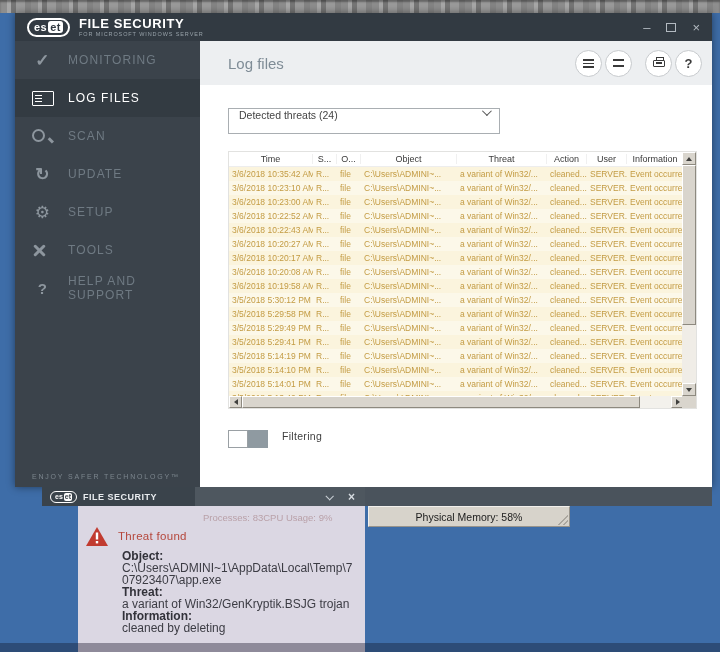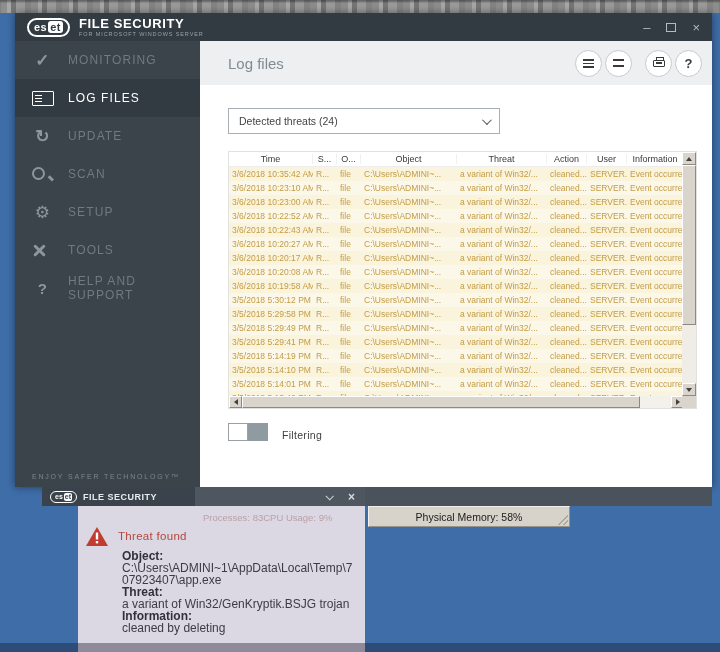--- a/index.html
+++ b/index.html
@@ -53,21 +53,21 @@
   .header-buttons{margin-left:auto;display:flex;align-items:center}
   .round-btn{width:27px;height:27px;border:1px solid #c7cacd;border-radius:50%;background:#fff;display:flex;align-items:center;justify-content:center;margin-left:3px;color:#3a3a3a}
   .round-btn.gap{margin-left:13px}
   .gl-list{width:11px;height:9px;background:repeating-linear-gradient(#3a3a3a 0 1.6px,transparent 1.6px 3.7px)}
   .gl-eq{width:11px;height:8px;background:repeating-linear-gradient(#3a3a3a 0 2.4px,transparent 2.4px 5.6px)}
   .gl-printer{width:12px;height:7px;border:1px solid #3a3a3a;border-radius:1px;position:relative}
   .gl-printer::before{content:"";position:absolute;top:-4px;left:2px;width:6px;height:3px;border:1px solid #3a3a3a;border-bottom:none}
   .gl-printer::after{content:"";position:absolute;top:1px;left:2px;width:6px;height:2px;background:#3a3a3a}
   .gl-help{font-size:13px;font-weight:bold}
 
-  .dropdown{margin:23px 0 0 28px;width:272px;height:26px;border:1px solid #a9aeb2;background:#fff;display:flex;align-items:center;padding:0 10px;font-size:10.5px;color:#444}
+  .dropdown{margin:23px 0 0 28px;width:272px;height:26px;border:1px solid #a9aeb2;background:#fff;display:flex;padding:0 10px;font-size:10.5px;color:#444}
   .chev{margin-left:auto;width:7px;height:7px;border-right:1.6px solid #555;border-bottom:1.6px solid #555;transform:rotate(45deg) translateY(-2px)}
 
   
   .table{margin:17px 0 0 28px;width:469px;height:258px;position:relative;border:1px solid #e2e2e0;background:#fff;font-size:8.5px}
   .thead{display:flex;height:15px;align-items:center;border-bottom:1px solid #ededed;width:455px}
   .th{color:#3a3a3a;font-size:9px;text-align:center;overflow:hidden;white-space:nowrap;border-right:1px solid #f0f0f0}
   .rows{width:455px;height:292px;overflow:hidden}
   .tr{display:flex;height:14px;align-items:center}
   .tr:nth-child(odd){background:#fbf4dd}
   .tr:nth-child(even){background:#fcf8e9}
@@ -82,21 +82,21 @@
   .vsb .sb-btn{width:14px;height:13px;left:0}
   .hsb .sb-btn{width:13px;height:12px;top:0}
   .v-up{top:0}.v-down{bottom:0}.h-left{left:0}.h-right{right:0}
   .v-thumb{position:absolute;left:0;top:13px;width:14px;height:160px;background:#d9d5cd;border:1px solid;border-color:#fff #8d897f #8d897f #fff}
   .h-thumb{position:absolute;top:0;left:13px;width:398px;height:12px;background:#d9d5cd;border:1px solid;border-color:#fff #8d897f #8d897f #fff}
   .tri-up{width:0;height:0;border-left:3px solid transparent;border-right:3px solid transparent;border-bottom:4px solid #40403e}
   .tri-down{width:0;height:0;border-left:3px solid transparent;border-right:3px solid transparent;border-top:4px solid #40403e}
   .tri-left{width:0;height:0;border-top:3px solid transparent;border-bottom:3px solid transparent;border-right:4px solid #40403e}
   .tri-right{width:0;height:0;border-top:3px solid transparent;border-bottom:3px solid transparent;border-left:4px solid #40403e}
 
-  .filter-row{margin:14px 0 0 28px;display:flex;align-items:flex-end}
+  .filter-row{margin:21px 0 0 28px;display:flex;align-items:flex-start}
   .toggle{width:40px;height:18px;display:flex}
   .toggle .off{width:20px;height:18px;background:#fff;border:1px solid #9aa0a4}
   .toggle .on{width:20px;height:18px;background:#8f9aa1}
   .filter-label{margin-left:14px;font-size:10.5px;color:#3f3f3f;letter-spacing:.3px}
 
   
   .right-band{position:absolute;left:365px;top:487px;width:347px;height:19px;background:#4a535c}
 
   
   .popup-titlebar{position:absolute;left:42px;top:487px;width:323px;height:19px;background:#3a434b;display:flex;align-items:center;padding-left:8px}
@@ -149,26 +149,26 @@
       <div id="nav-items">
           <div class="nav-item">
             <span class="nav-icon icon-check"></span>
             <span class="nav-label">MONITORING</span>
           </div>
           <div class="nav-item selected">
             <span class="nav-icon icon-log"></span>
             <span class="nav-label">LOG FILES</span>
           </div>
           <div class="nav-item">
+            <span class="nav-icon icon-search"></span>
+            <span class="nav-label">SCAN</span>
+          </div>
+          <div class="nav-item">
             <span class="nav-icon icon-refresh"></span>
             <span class="nav-label">UPDATE</span>
-          </div>
-          <div class="nav-item">
-            <span class="nav-icon icon-search"></span>
-            <span class="nav-label">SCAN</span>
           </div>
           <div class="nav-item">
             <span class="nav-icon icon-gear"></span>
             <span class="nav-label">SETUP</span>
           </div>
           <div class="nav-item">
             <span class="nav-icon icon-tools"></span>
             <span class="nav-label">TOOLS</span>
           </div>
           <div class="nav-item">

